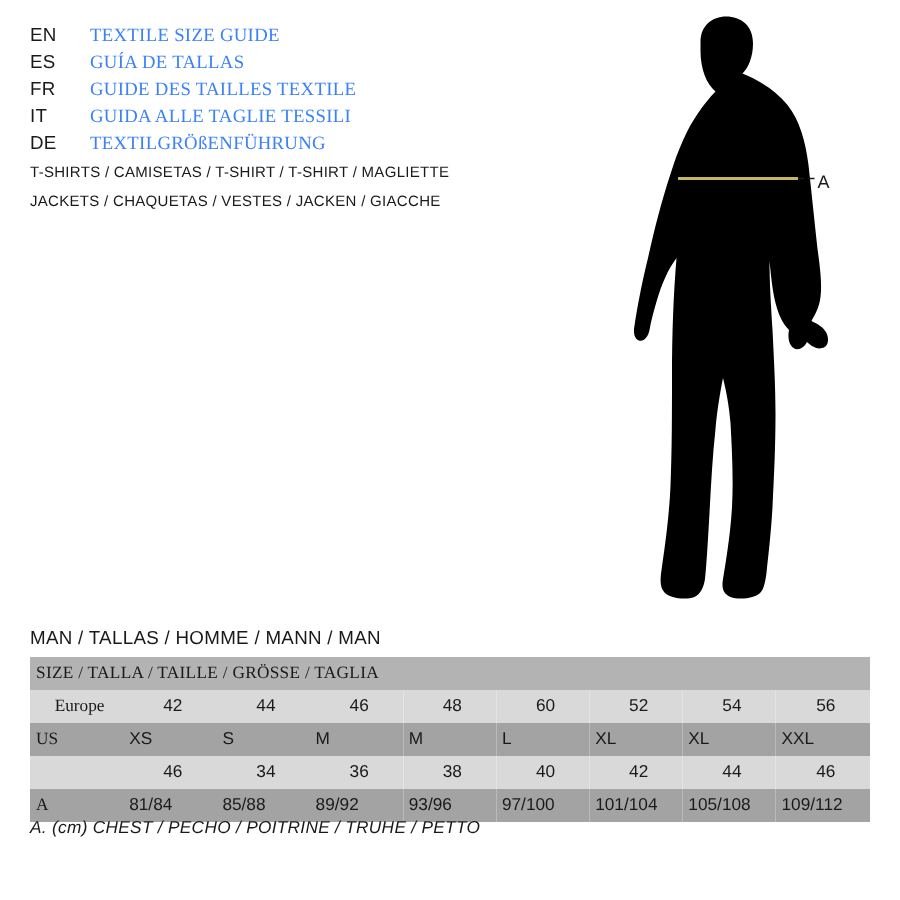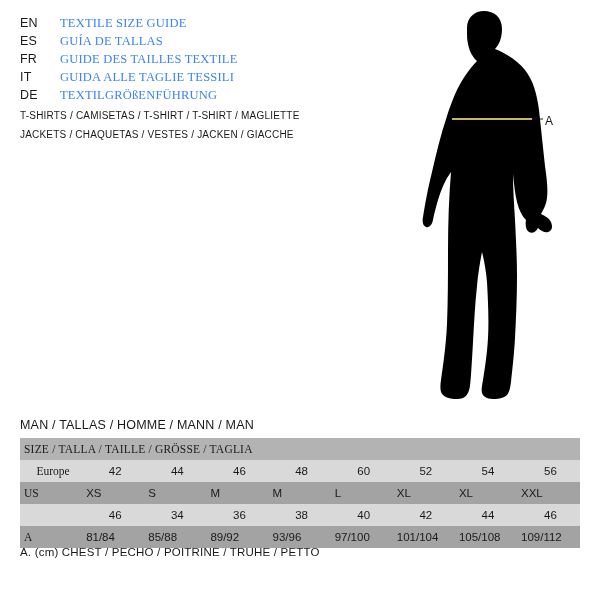--- a/index.html
+++ b/index.html
@@ -121,20 +121,21 @@
   td.val {
     width: 67px;
   }
   .footnote {
     position: absolute;
     left: 20px;
     top: 546px;
     font-size: 11.5px;
     letter-spacing: 0.2px;
     color: #1a1a1a;
+    font-style: italic;
   }
 </style>
 </head>
 <body>
 
 <div class="page">
 
   <div class="lang-block">
     <div class="lang-row">
       <span class="lang-code">EN</span>

